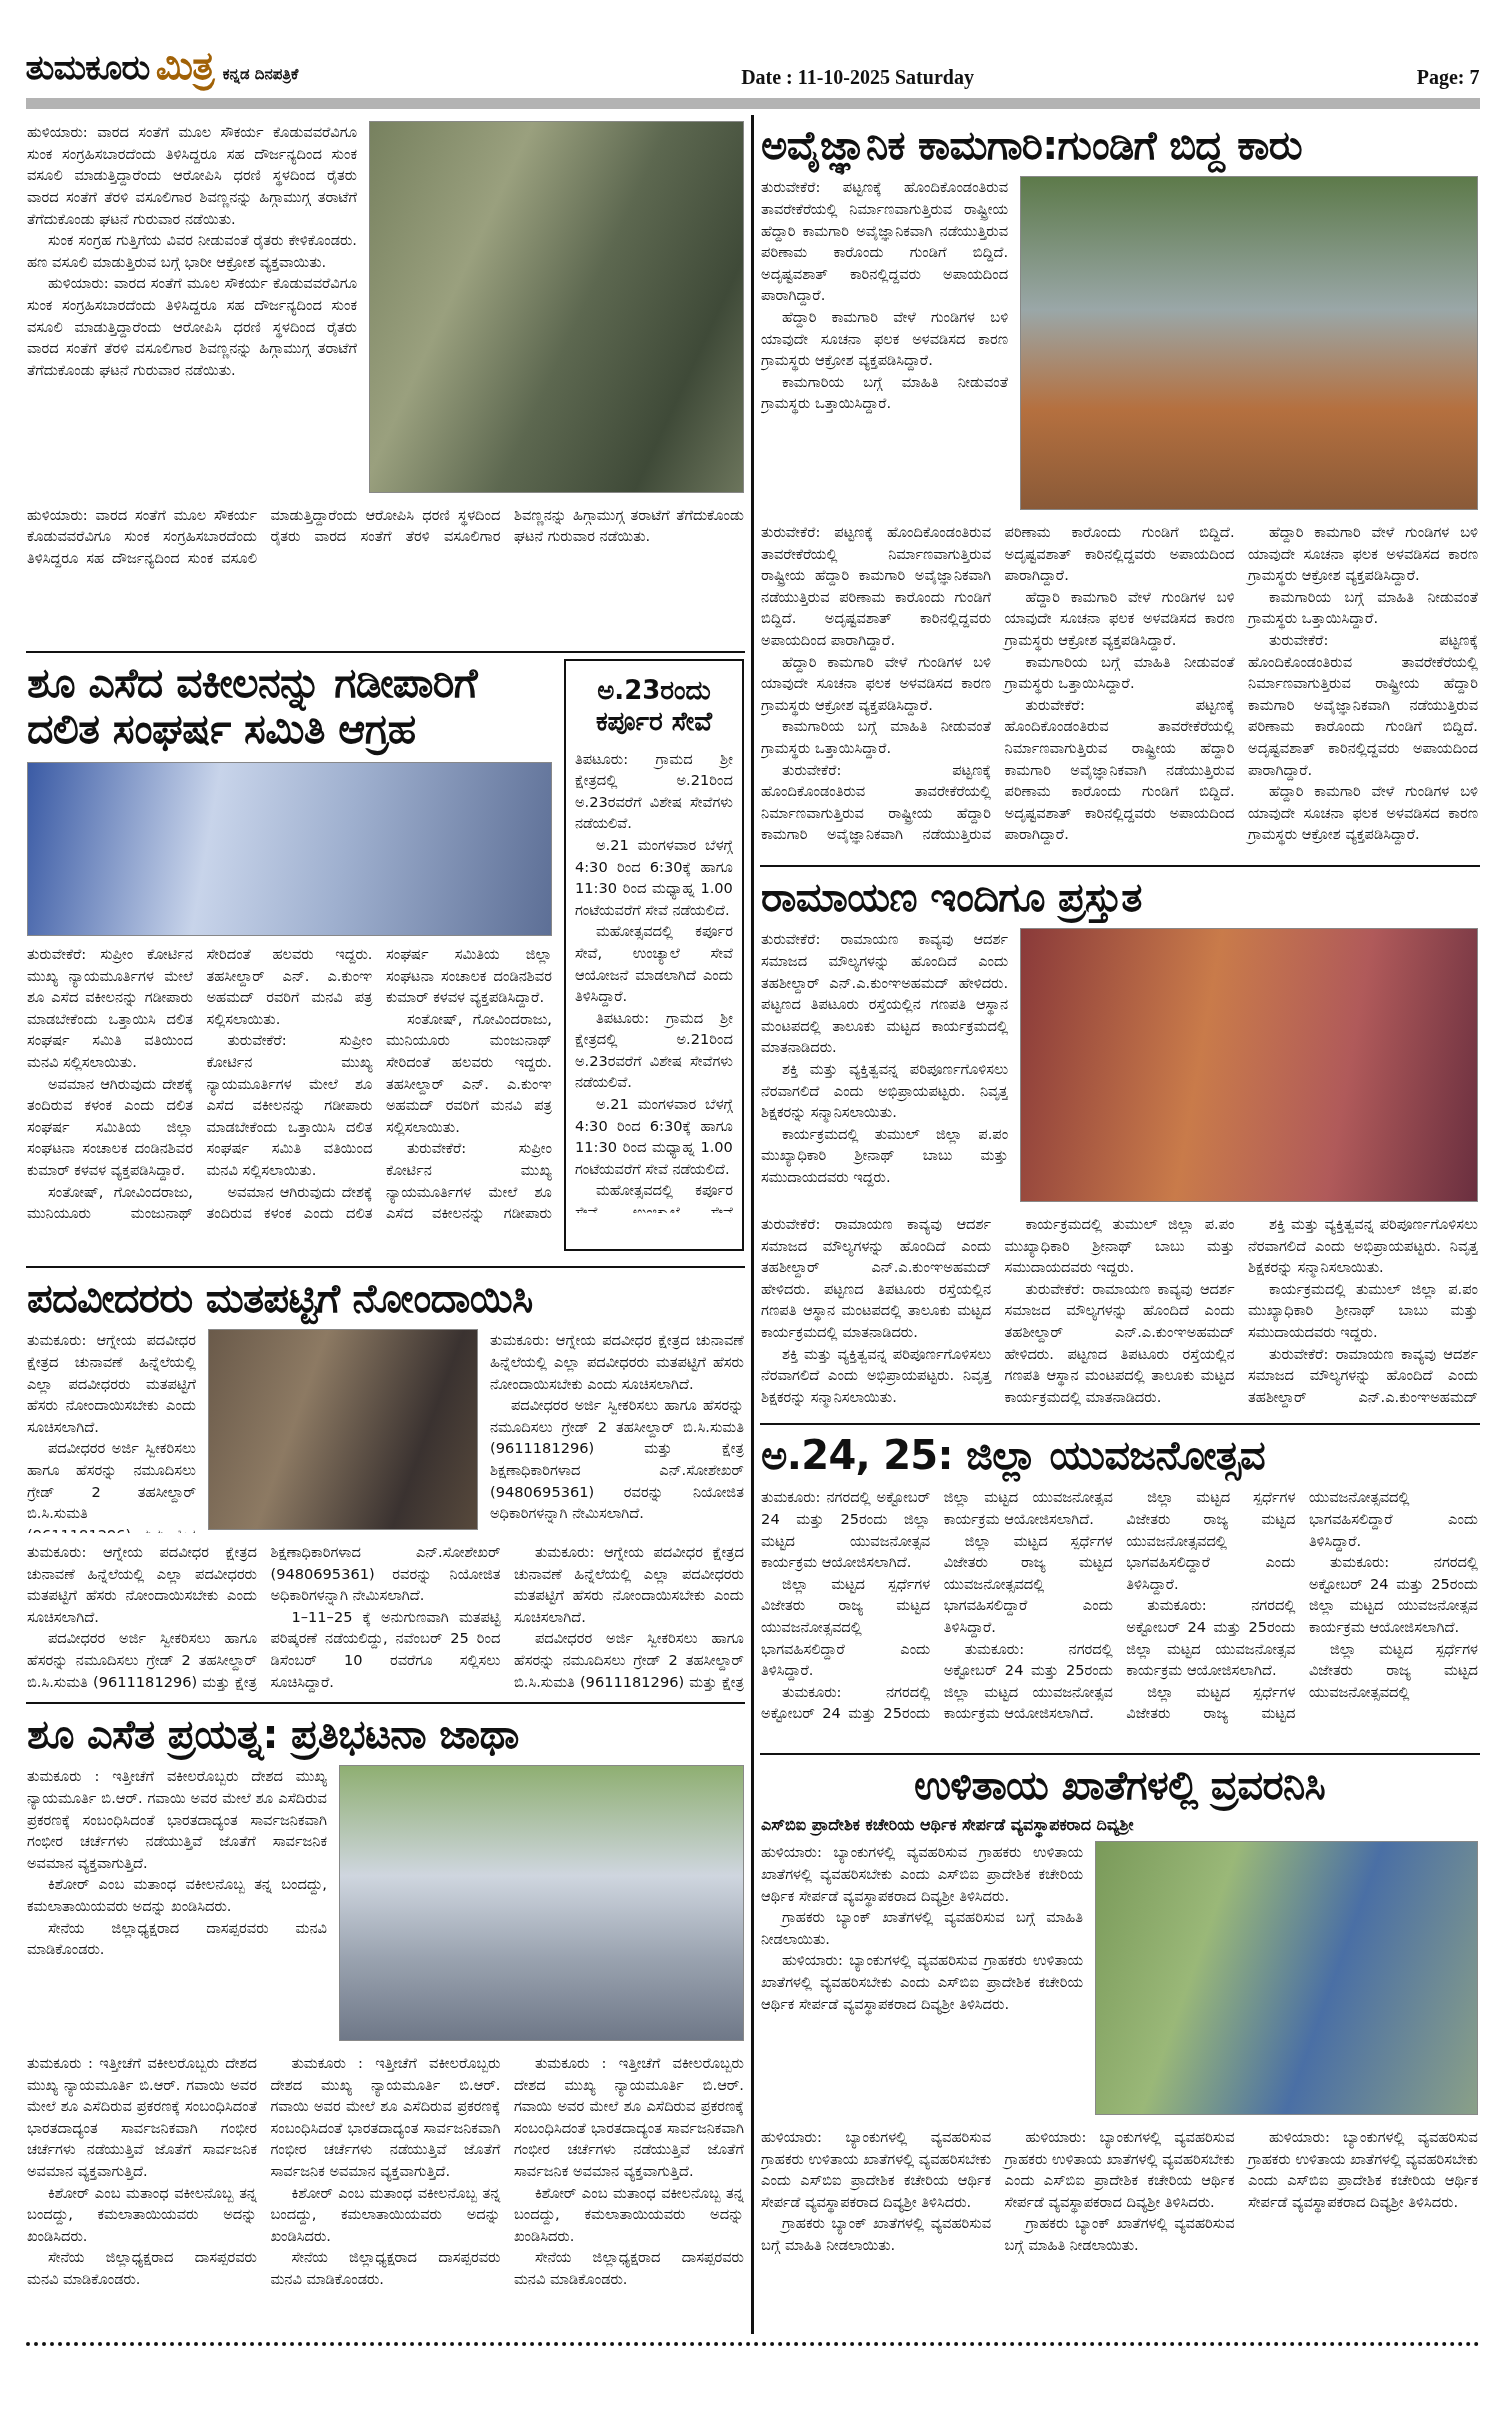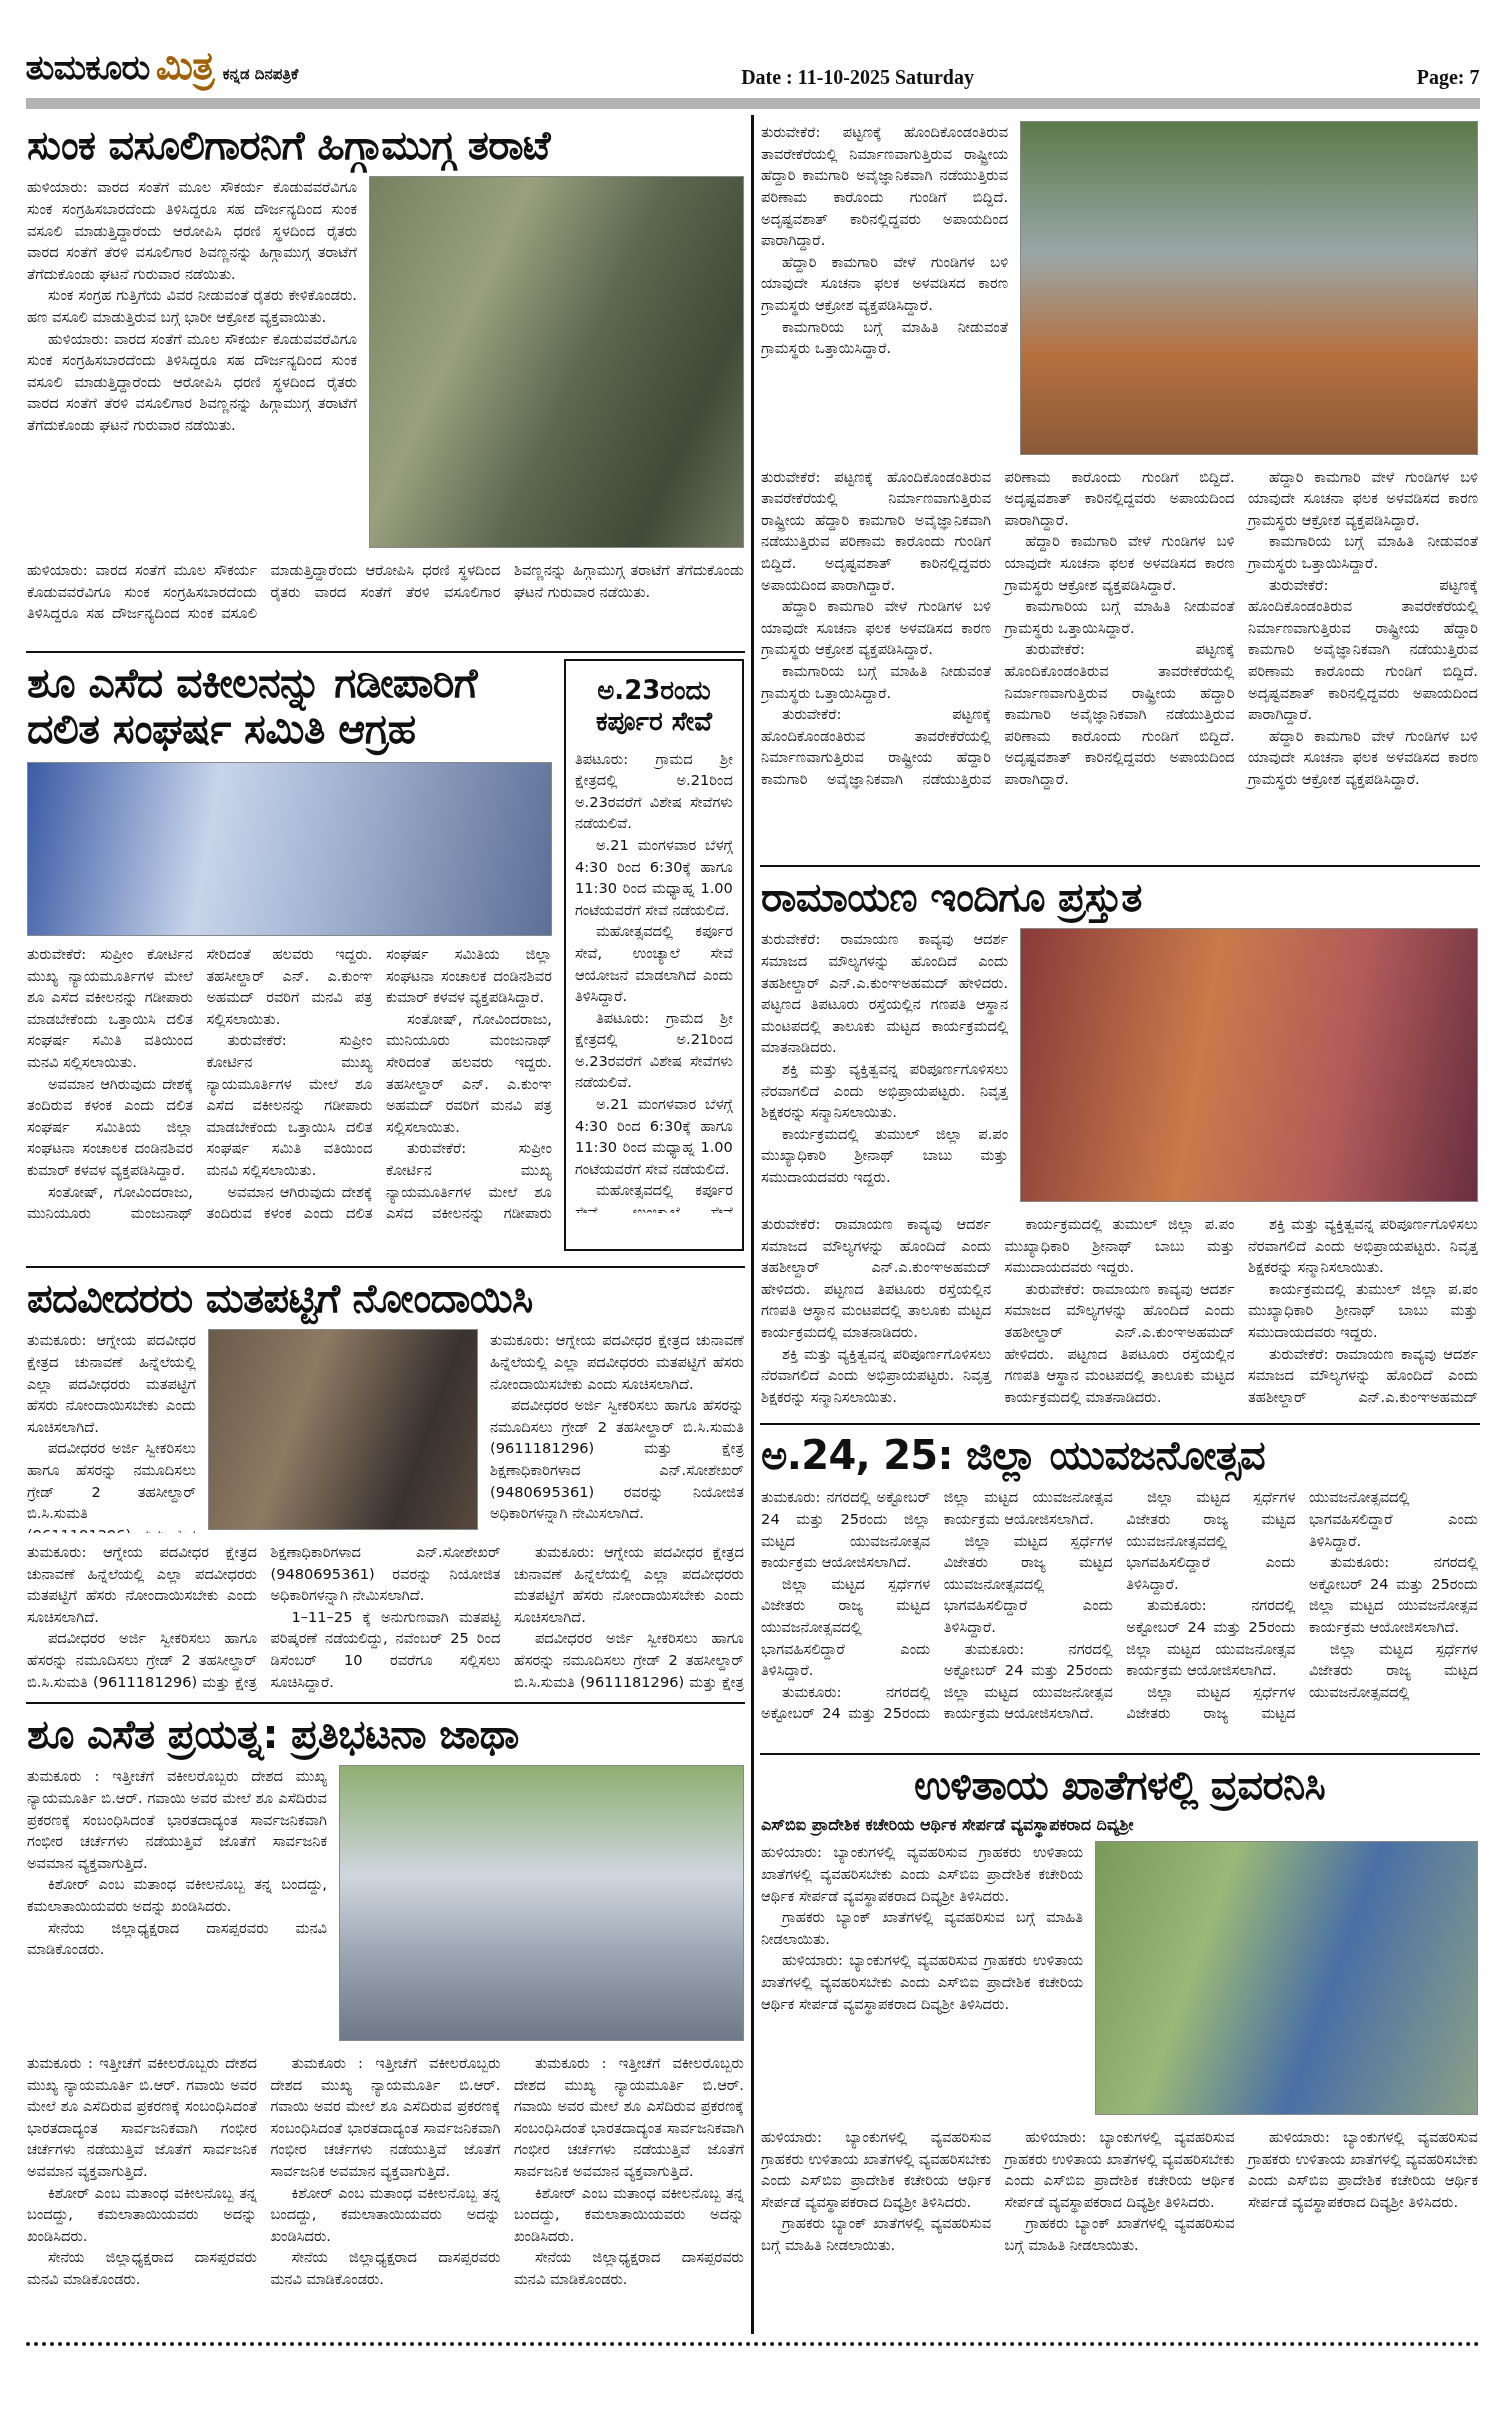--- a/index.html
+++ b/index.html
@@ -72,21 +72,20 @@
     <div class="mast-date">Date : 11-10-2025  Saturday</div>
     <div class="mast-page">Page: 7</div>
   </header>
   <div class="gray-bar"></div>
 
   <main>
 
     <section class="half">
 
       <article class="a1">
-        <h1 class="hl">ಸುಂಕ ವಸೂಲಿಗಾರನಿಗೆ ಹಿಗ್ಗಾಮುಗ್ಗ ತರಾಟೆ</h1>
         <div class="row" style="height:375px;">
           <div class="txtcol" style="width:330px;">
               <p>ಹುಳಿಯಾರು: ವಾರದ ಸಂತೆಗೆ ಮೂಲ ಸೌಕರ್ಯ ಕೊಡುವವರೆವಿಗೂ ಸುಂಕ ಸಂಗ್ರಹಿಸಬಾರದೆಂದು ತಿಳಿಸಿದ್ದರೂ ಸಹ ದೌರ್ಜನ್ಯದಿಂದ ಸುಂಕ ವಸೂಲಿ ಮಾಡುತ್ತಿದ್ದಾರೆಂದು ಆರೋಪಿಸಿ ಧರಣಿ ಸ್ಥಳದಿಂದ ರೈತರು ವಾರದ ಸಂತೆಗೆ ತೆರಳಿ ವಸೂಲಿಗಾರ ಶಿವಣ್ಣನನ್ನು ಹಿಗ್ಗಾಮುಗ್ಗ ತರಾಟೆಗೆ ತೆಗೆದುಕೊಂಡು ಘಟನೆ ಗುರುವಾರ ನಡೆಯಿತು.</p>
               <p>ಸುಂಕ ಸಂಗ್ರಹ ಗುತ್ತಿಗೆಯ ವಿವರ ನೀಡುವಂತೆ ರೈತರು ಕೇಳಿಕೊಂಡರು. ಹಣ ವಸೂಲಿ ಮಾಡುತ್ತಿರುವ ಬಗ್ಗೆ ಭಾರೀ ಆಕ್ರೋಶ ವ್ಯಕ್ತವಾಯಿತು.</p>
               <p>ಹುಳಿಯಾರು: ವಾರದ ಸಂತೆಗೆ ಮೂಲ ಸೌಕರ್ಯ ಕೊಡುವವರೆವಿಗೂ ಸುಂಕ ಸಂಗ್ರಹಿಸಬಾರದೆಂದು ತಿಳಿಸಿದ್ದರೂ ಸಹ ದೌರ್ಜನ್ಯದಿಂದ ಸುಂಕ ವಸೂಲಿ ಮಾಡುತ್ತಿದ್ದಾರೆಂದು ಆರೋಪಿಸಿ ಧರಣಿ ಸ್ಥಳದಿಂದ ರೈತರು ವಾರದ ಸಂತೆಗೆ ತೆರಳಿ ವಸೂಲಿಗಾರ ಶಿವಣ್ಣನನ್ನು ಹಿಗ್ಗಾಮುಗ್ಗ ತರಾಟೆಗೆ ತೆಗೆದುಕೊಂಡು ಘಟನೆ ಗುರುವಾರ ನಡೆಯಿತು.</p>
             </div>
           <div style="flex:1;">
             <div class="photo ph-toll"></div>
           </div>
         </div>
@@ -176,20 +175,21 @@
           </div>
       </article>
 
     </section>
 
     <div class="vrule"></div>
 
     <section class="half">
 
       <article class="r1">
+        <h1 class="hl">ಅವೈಜ್ಞಾನಿಕ ಕಾಮಗಾರಿ:ಗುಂಡಿಗೆ ಬಿದ್ದ ಕಾರು</h1>
         <div class="row" style="height:337px;">
           <div class="txtcol" style="width:247px;">
               <p>ತುರುವೇಕೆರೆ: ಪಟ್ಟಣಕ್ಕೆ ಹೊಂದಿಕೊಂಡಂತಿರುವ ತಾವರೇಕೆರೆಯಲ್ಲಿ ನಿರ್ಮಾಣವಾಗುತ್ತಿರುವ ರಾಷ್ಟ್ರೀಯ ಹೆದ್ದಾರಿ ಕಾಮಗಾರಿ ಅವೈಜ್ಞಾನಿಕವಾಗಿ ನಡೆಯುತ್ತಿರುವ ಪರಿಣಾಮ ಕಾರೊಂದು ಗುಂಡಿಗೆ ಬಿದ್ದಿದೆ. ಅದೃಷ್ಟವಶಾತ್ ಕಾರಿನಲ್ಲಿದ್ದವರು ಅಪಾಯದಿಂದ ಪಾರಾಗಿದ್ದಾರೆ.</p>
               <p>ಹೆದ್ದಾರಿ ಕಾಮಗಾರಿ ವೇಳೆ ಗುಂಡಿಗಳ ಬಳಿ ಯಾವುದೇ ಸೂಚನಾ ಫಲಕ ಅಳವಡಿಸದ ಕಾರಣ ಗ್ರಾಮಸ್ಥರು ಆಕ್ರೋಶ ವ್ಯಕ್ತಪಡಿಸಿದ್ದಾರೆ.</p>
               <p>ಕಾಮಗಾರಿಯ ಬಗ್ಗೆ ಮಾಹಿತಿ ನೀಡುವಂತೆ ಗ್ರಾಮಸ್ಥರು ಒತ್ತಾಯಿಸಿದ್ದಾರೆ.</p>
             </div>
           <div style="flex:1;">
             <div class="photo ph-car"></div>
           </div>
         </div>

